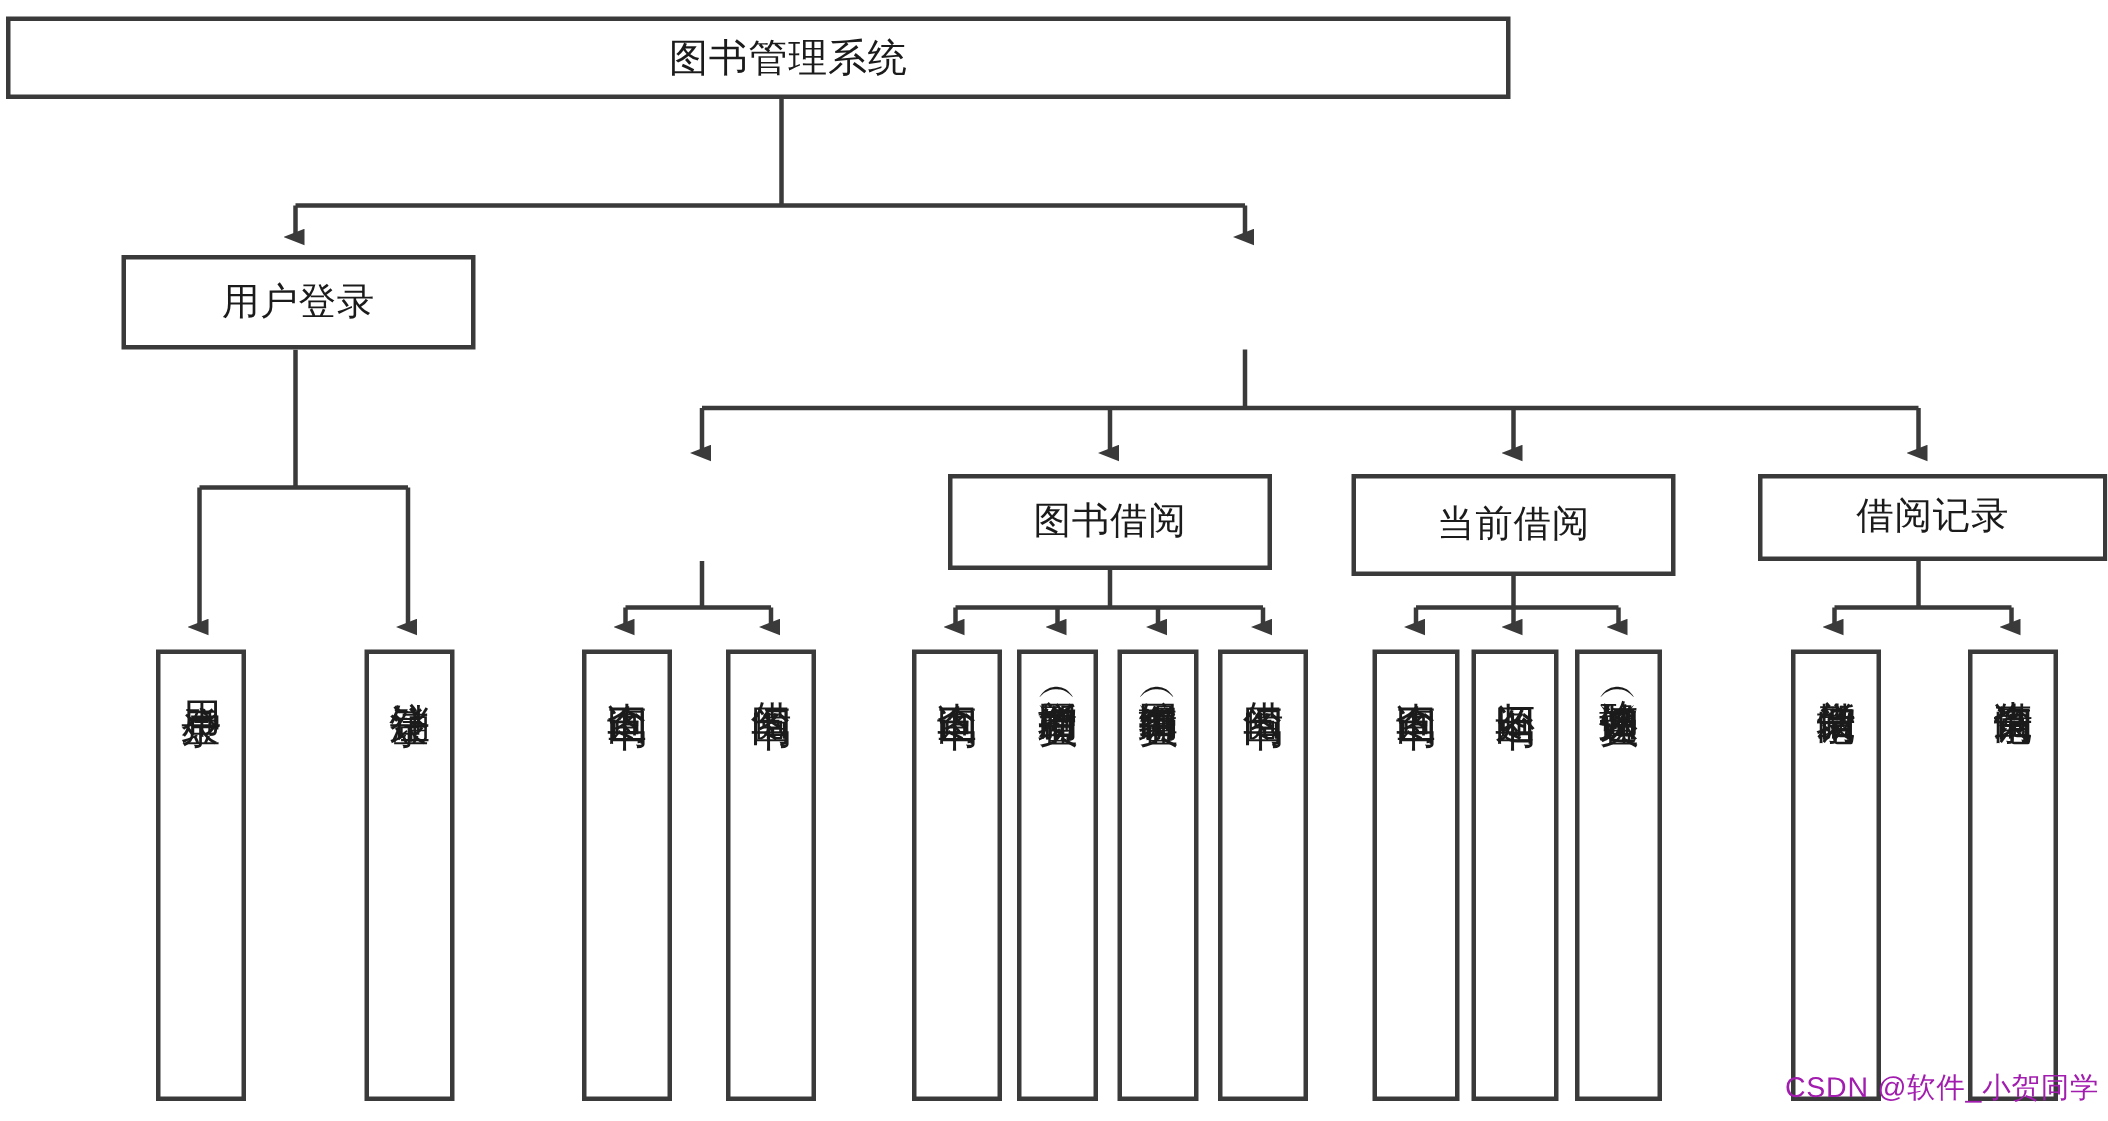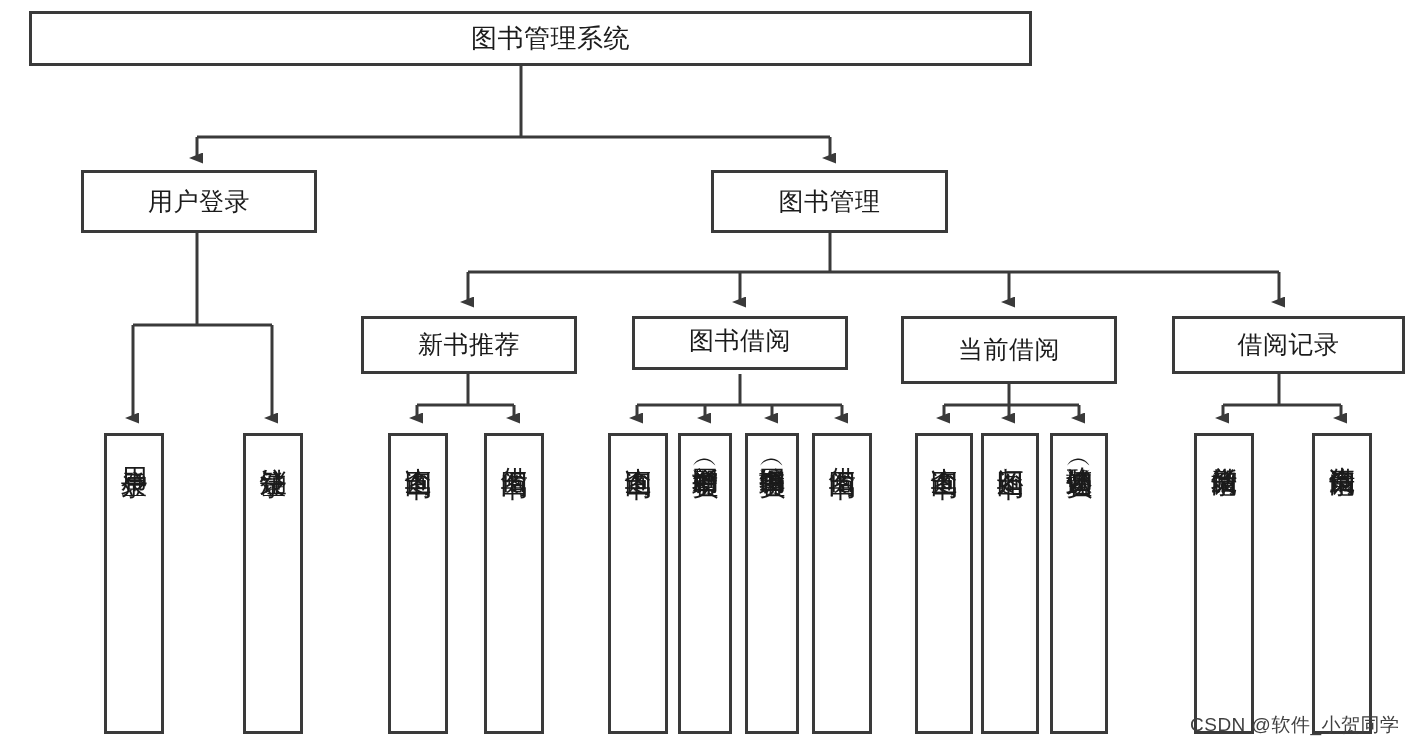--- a/index.html
+++ b/index.html
@@ -69,21 +69,21 @@
     stroke: #3a3a3a;
     stroke-width: 3;
     fill: none;
     stroke-linecap: butt;
   }
   .arrow-head {
     fill: #3a3a3a;
   }
   .watermark {
     position: absolute;
-    color: #404040;
+    color: #a21caf;
     font-size: 19px;
     white-space: nowrap;
     letter-spacing: 0.5px;
   }
 </style>
 </head>
 <body>
 
 <div id="canvas">
 
@@ -128,35 +128,29 @@
     <path class="edge-line" d="M944,405 L944,418" marker-end="url(#arw)"></path>
     <path class="edge-line" d="M1009,405 L1009,418" marker-end="url(#arw)"></path>
     <path class="edge-line" d="M1079,405 L1079,418" marker-end="url(#arw)"></path>
 
     <path class="edge-line" d="M1279,374 L1279,405"></path>
     <path class="edge-line" d="M1223,405 L1341,405"></path>
     <path class="edge-line" d="M1223,405 L1223,418" marker-end="url(#arw)"></path>
     <path class="edge-line" d="M1341,405 L1341,418" marker-end="url(#arw)"></path>
   </svg>
 
-  <div class="node h root" style="left:29px; top:11px; width:1003px; height:55px;padding-left:40px;">
+  <div class="node h root" style="left:4px; top:11px; width:1003px; height:55px;padding-left:40px;">
     <span class="label">图书管理系统</span>
   </div>
 
   <div class="node h" style="left:81px; top:170px; width:236px; height:63px;">
     <span class="label">用户登录</span>
   </div>
-  <div class="node h" style="left:711px; top:170px; width:237px; height:63px;">
-    <span class="label">图书管理</span>
-  </div>
-
-  <div class="node h" style="left:361px; top:316px; width:216px; height:58px;">
-    <span class="label">新书推荐</span>
-  </div>
-  <div class="node h" style="left:632px; top:316px; width:216px; height:54px;font-family:Liberation Mono, monospace;">
+
+  <div class="node h" style="left:632px; top:316px; width:216px; height:64px;">
     <span class="label">图书借阅</span>
   </div>
   <div class="node h" style="left:901px; top:316px; width:216px; height:68px;">
     <span class="label">当前借阅</span>
   </div>
   <div class="node h" style="left:1172px; top:316px; width:233px; height:58px;">
     <span class="label">借阅记录</span>
   </div>
 
   <div class="node v" style="left:104px; top:433px; width:60px; height:301px;">

